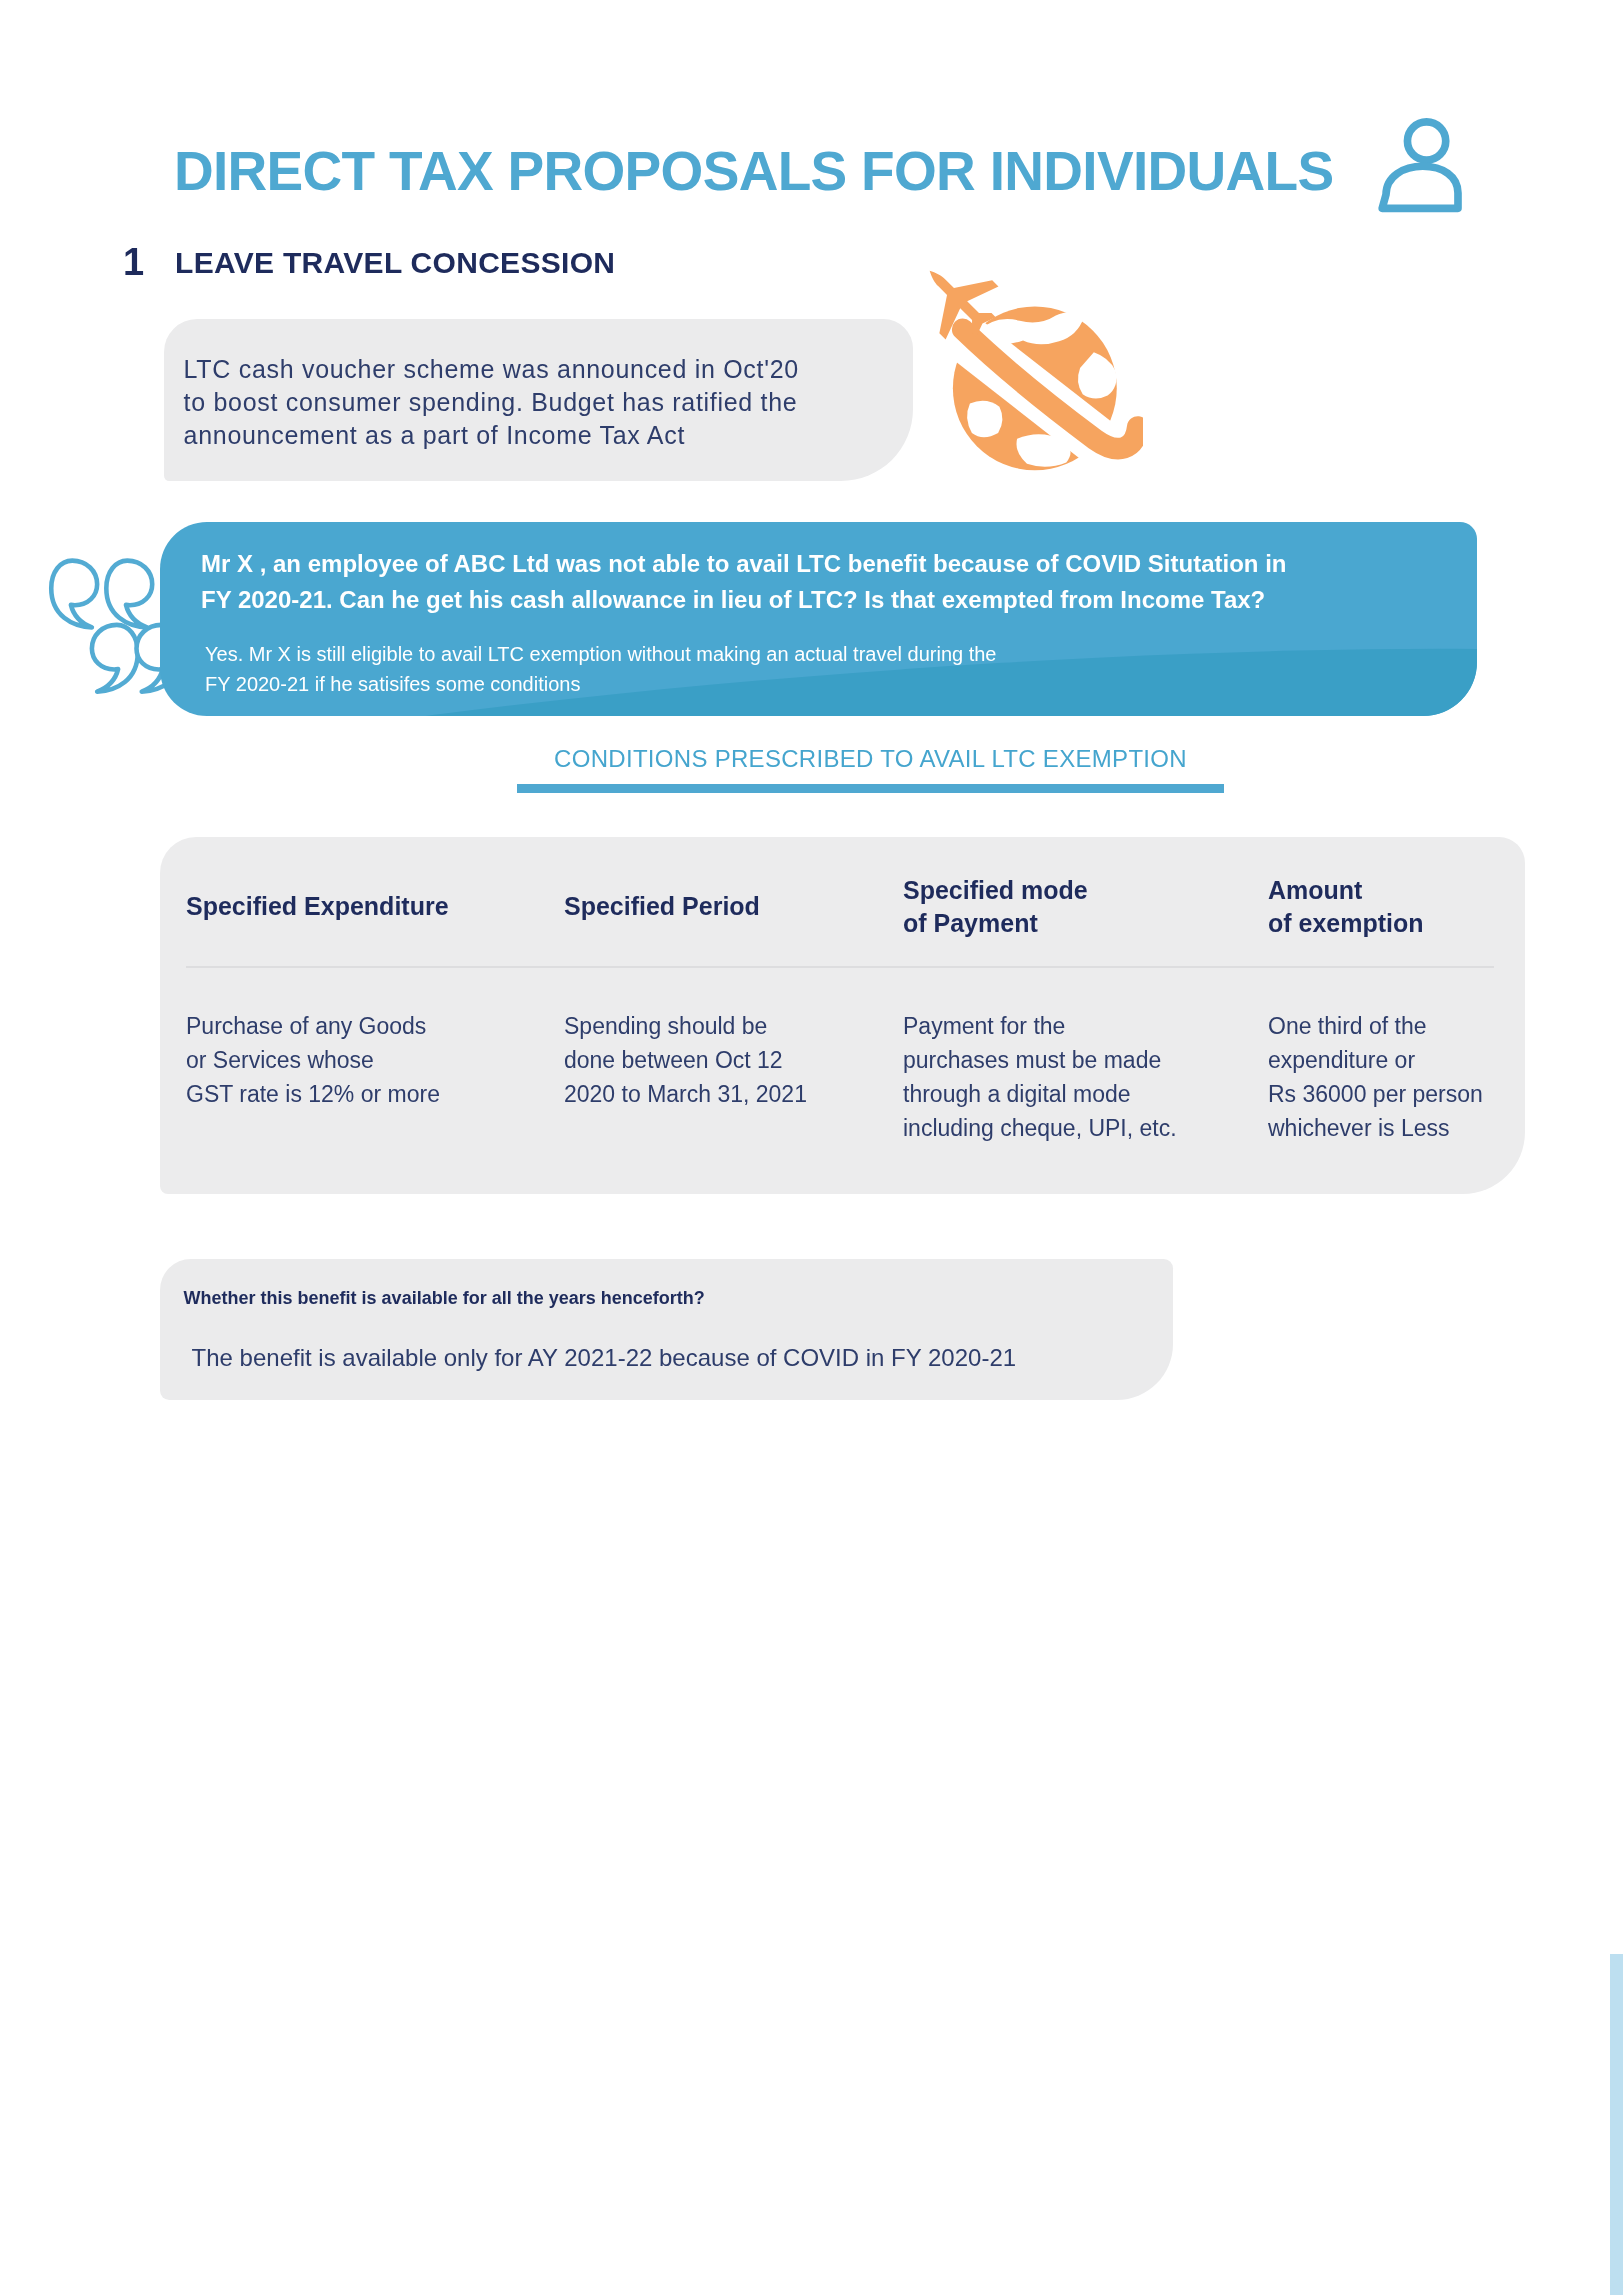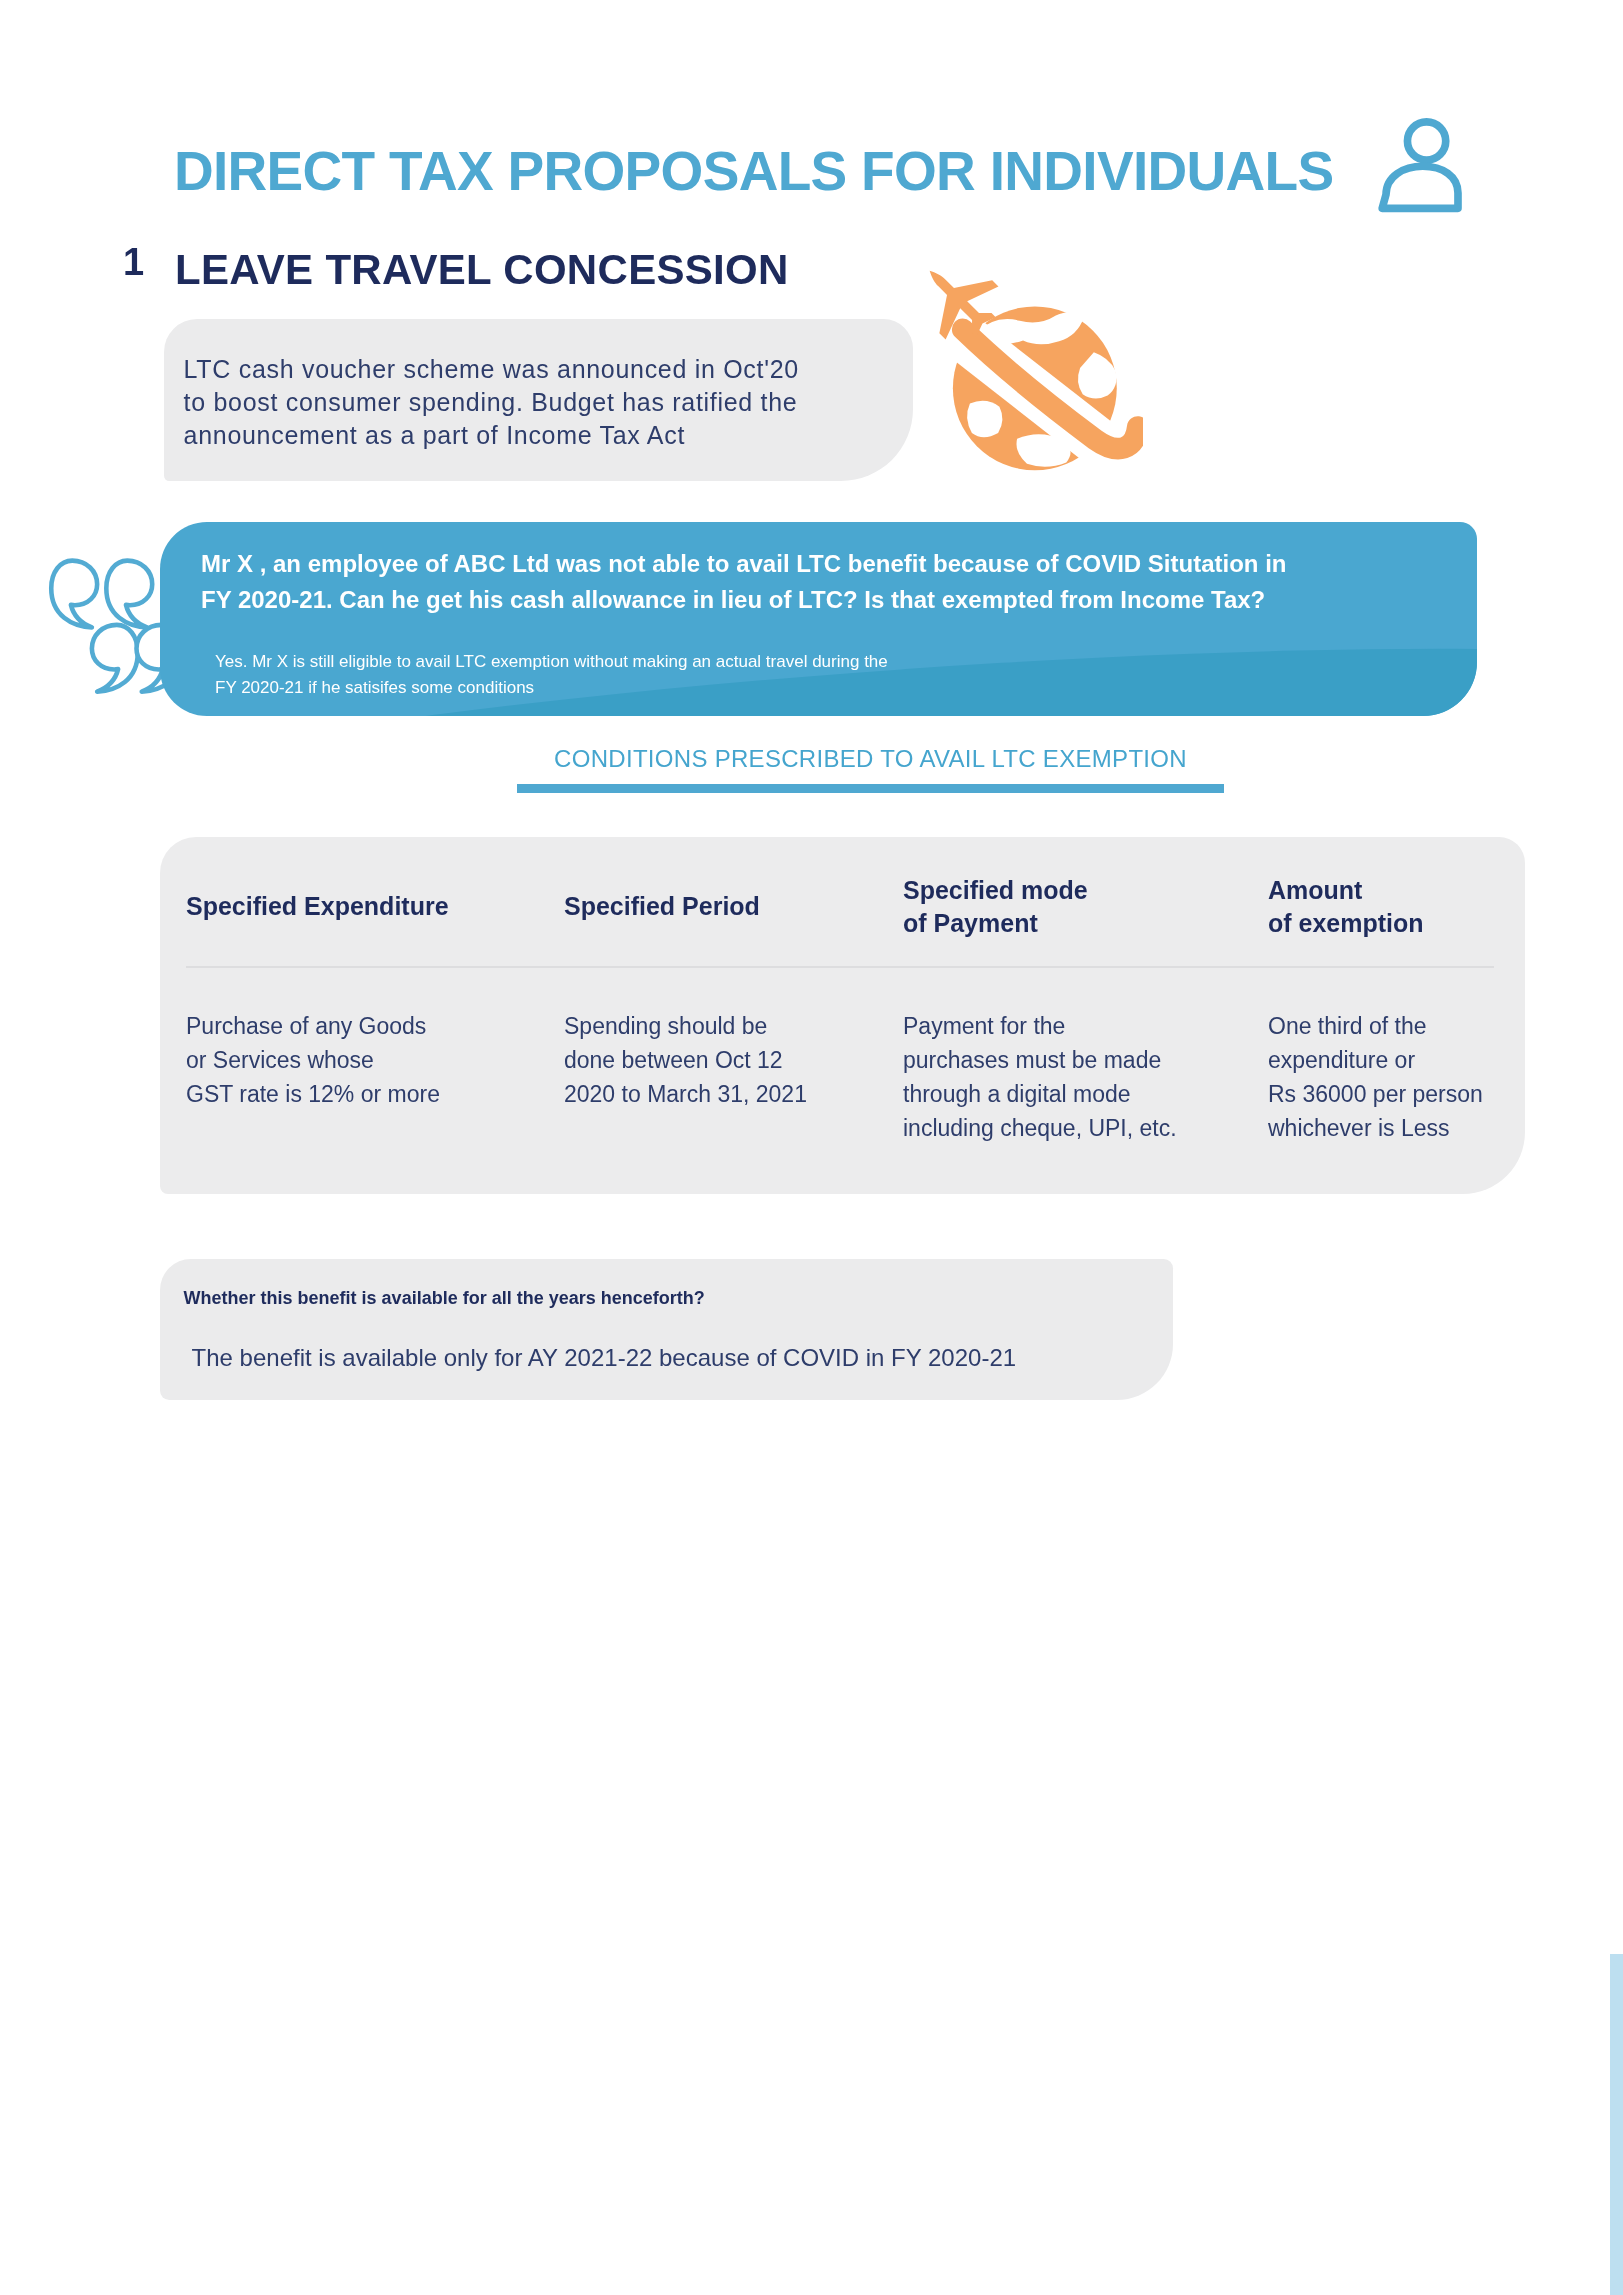--- a/index.html
+++ b/index.html
@@ -11,21 +11,21 @@
     position:absolute; left:174px; top:139px; margin:0;
     font-size:55px; font-weight:bold; color:#4FA8D1; letter-spacing:-0.7px;
   }
   .person-icon { position:absolute; left:1376px; top:118px; }
   .section-number {
     position:absolute; left:123px; top:241px;
     font-size:38px; font-weight:bold; color:#1E2B5C;
   }
   .section-title {
     position:absolute; left:175px; top:246px;
-    font-size:42px; font-weight:bold; color:#1E2B5C; letter-spacing:0.3px;
+    font-size:30px; font-weight:bold; color:#1E2B5C; letter-spacing:0.3px;
   }
   .card { position:absolute; background:#EBEBEC; }
   .curl::after {
     content:""; position:absolute; z-index:-1; right:-9.2px; bottom:-10.5px;
     width:65%; height:55%; background:#DEDEE0;
     border-radius:13px 15.7px 72px 19.6px;
   }
   .intro-card {
     left:164px; top:319px; width:749px; height:162px;
     border-radius:33px 29.5px 72px 5.2px;
@@ -43,22 +43,22 @@
   }
   .qa-card::after {
     content:""; position:absolute; left:-18%; top:76%; width:150%; height:110%;
     background:#3A9FC6; border-radius:50%; transform:rotate(-4deg);
   }
   .qa-q {
     position:absolute; z-index:2; left:41px; top:23.6px; margin:0;
     font-size:24px; font-weight:bold; color:#ffffff; line-height:1.5; white-space:pre-line;
   }
   .qa-a {
-    position:absolute; z-index:2; left:41px; top:113px; margin:14px;
-    font-size:17px; color:#ffffff; line-height:1.5; white-space:pre-line;
+    position:absolute; z-index:2; left:41px; top:113px; margin:4px;
+    font-size:20px; color:#ffffff; line-height:1.5; white-space:pre-line;
   }
   .cond-head { position:absolute; left:517px; top:745px; width:707px; text-align:center; }
   .cond-title { font-size:24px; font-weight:normal; color:#45A5CE; letter-spacing:0.3px; }
   .cond-bar { margin-top:10.5px; height:9.8px; background:#4FA8D1; }
   .table-card {
     left:160px; top:837px; width:1365px; height:357px;
     border-radius:36px 26px 62px 7.9px; background:#ECECED;
   }
   .tbl-head {
     position:absolute; left:26px; right:9.8px; top:0; height:129px;

